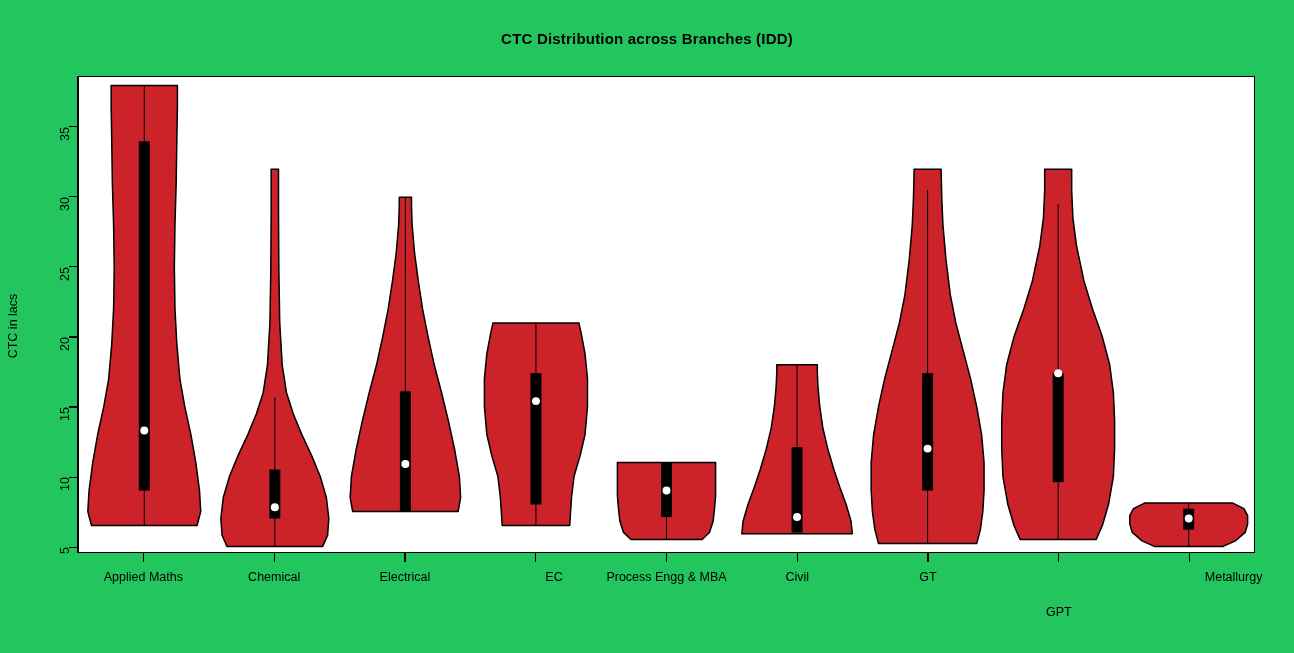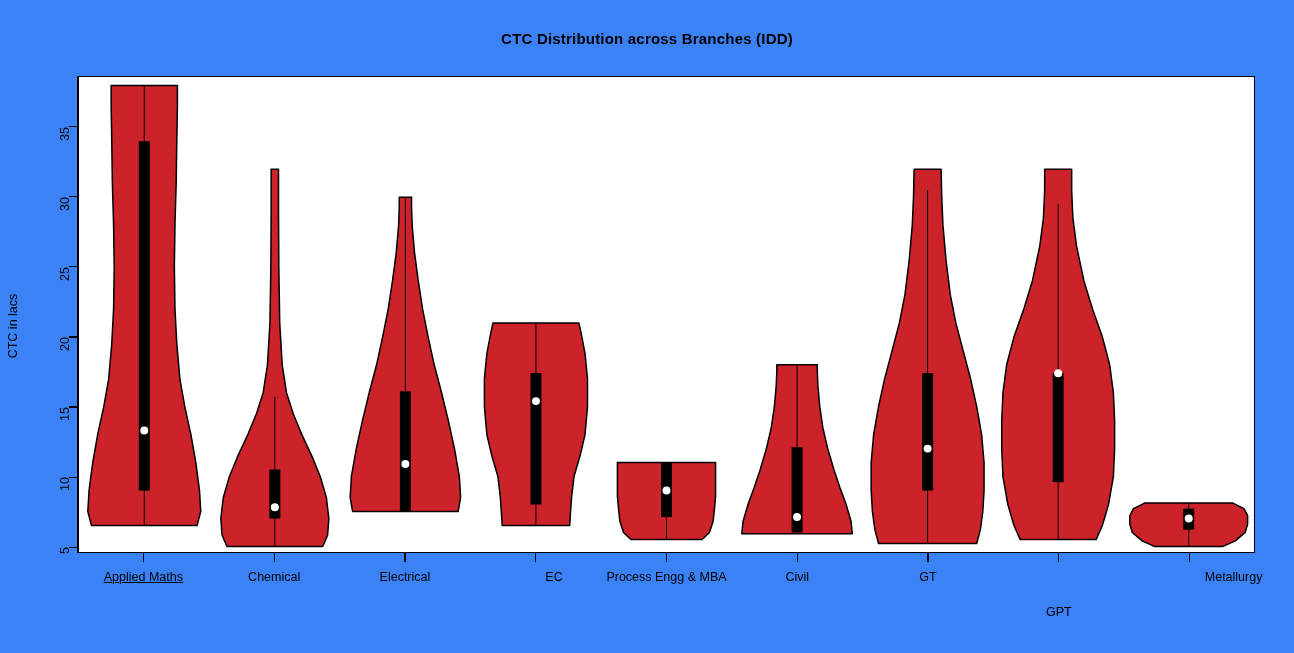--- a/index.html
+++ b/index.html
@@ -1,17 +1,17 @@
 <!DOCTYPE html>
 <html><head>
 <meta charset="utf-8">
 <style>
   html,body{margin:0;padding:0;background:#ffffff;}
   body{width:1294px;height:653px;font-family:"Liberation Sans",sans-serif;color:#000;overflow:hidden;}
-  #root{position:relative;width:1294px;height:653px;background:#3b82f6;}
+  #root{position:relative;width:1294px;height:653px;background:#22c55e;}
 
   #chart-title{
     position:absolute;left:0;top:30px;width:1294px;text-align:center;
     font-size:15px;font-weight:bold;letter-spacing:.2px;
   }
 
   #plot-frame{
     position:absolute;left:78px;top:76px;width:1177px;height:477px;
     border:1.3px solid #000;box-sizing:border-box;background:#fff;
   }
@@ -125,21 +125,21 @@
           <line x1="1111.611111111111" x2="1111.611111111111" y1="471.38823529411764" y2="427.8970588235294" stroke="#000000" stroke-width="1"></line>
           <rect x="1106.111111111111" y="433.50882352941176" width="11" height="21.04411764705884" fill="#000000"></rect>
           <circle cx="1111.611111111111" cy="443.32941176470587" r="4" fill="#FFFFFF"></circle>
         </g>
       </svg>
   </div>
 
   <div id="x-axis"></div>
 
 <div class="x-tick-mark" style="left: 142.739px;"></div>
-    <div class="x-tick-label" style="left: 143.389px; text-decoration: underline;">Applied Maths</div>
+    <div class="x-tick-label" style="left: 143.389px;">Applied Maths</div>
     <div class="x-tick-mark" style="left: 273.517px;"></div>
     <div class="x-tick-label" style="left: 274.167px;">Chemical</div>
     <div class="x-tick-mark" style="left: 404.294px;"></div>
     <div class="x-tick-label" style="left: 404.944px;">Electrical</div>
     <div class="x-tick-mark" style="left: 535.072px;"></div>
     <div class="x-tick-label" style="left: 530px; margin-left: 24px;">EC</div>
     <div class="x-tick-mark" style="left: 665.85px;"></div>
     <div class="x-tick-label" style="left: 666.5px;">Process Engg &amp; MBA</div>
     <div class="x-tick-mark" style="left: 796.628px;"></div>
     <div class="x-tick-label" style="left: 797.278px;">Civil</div>

